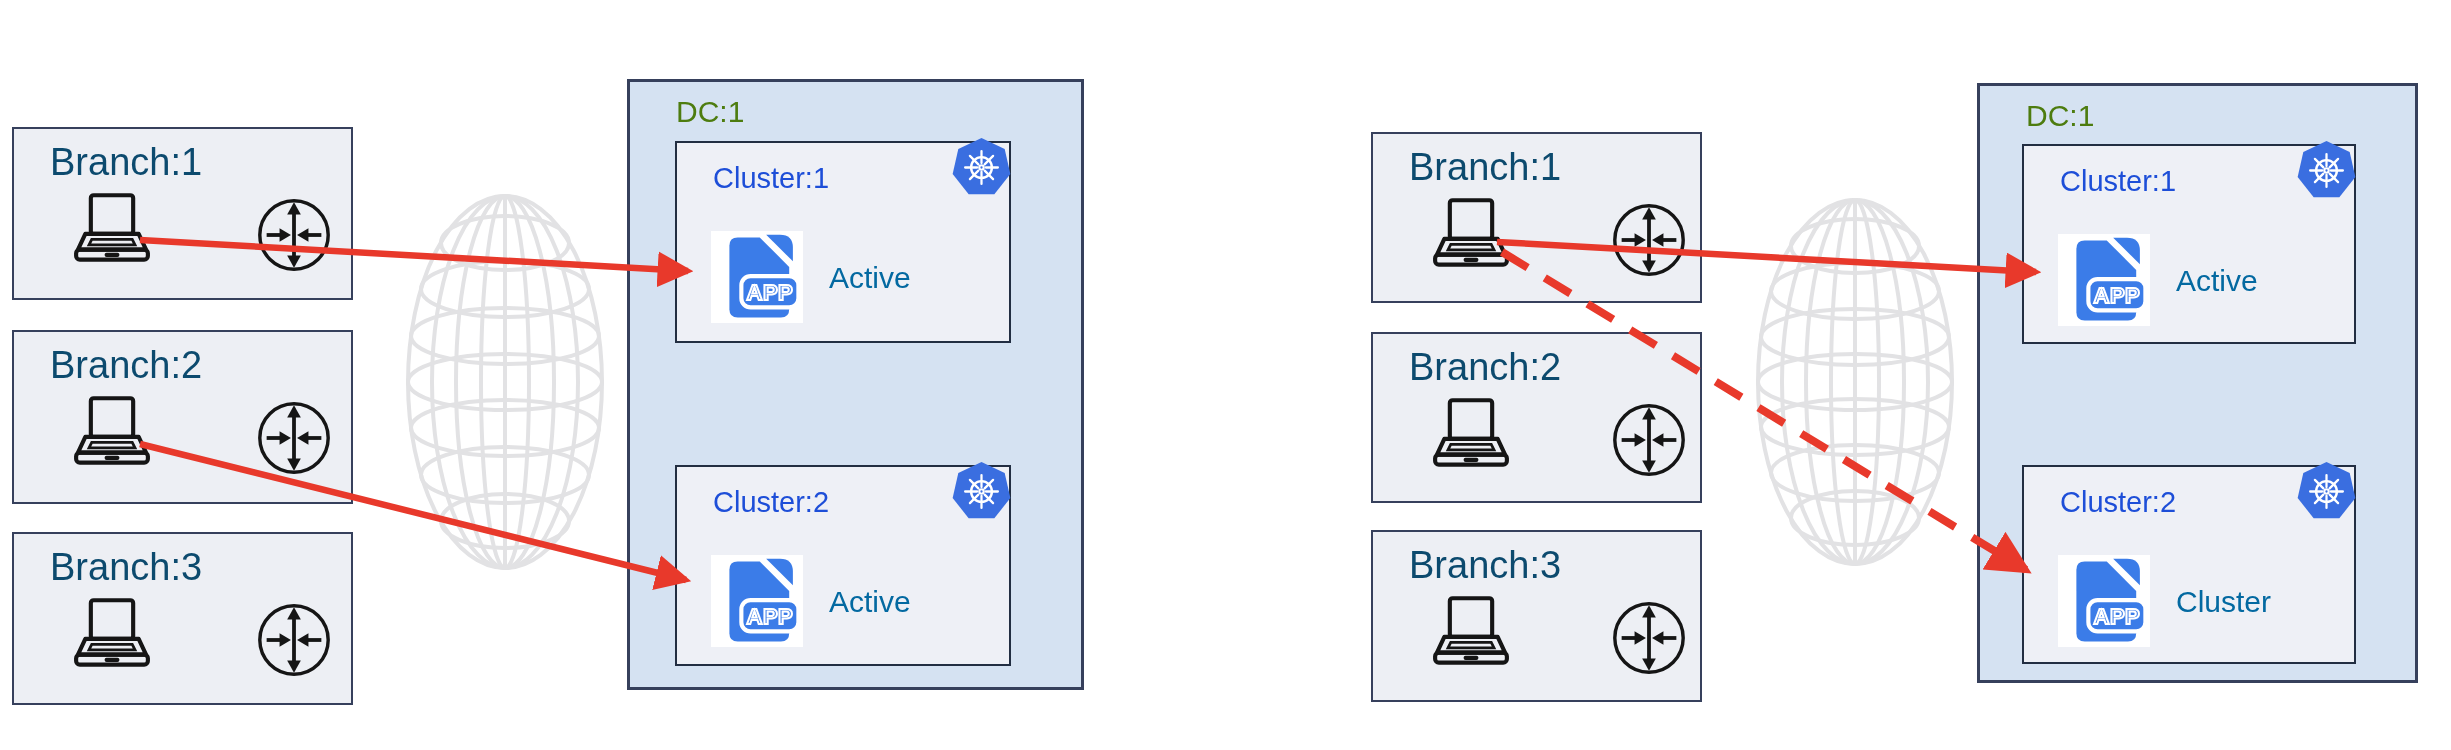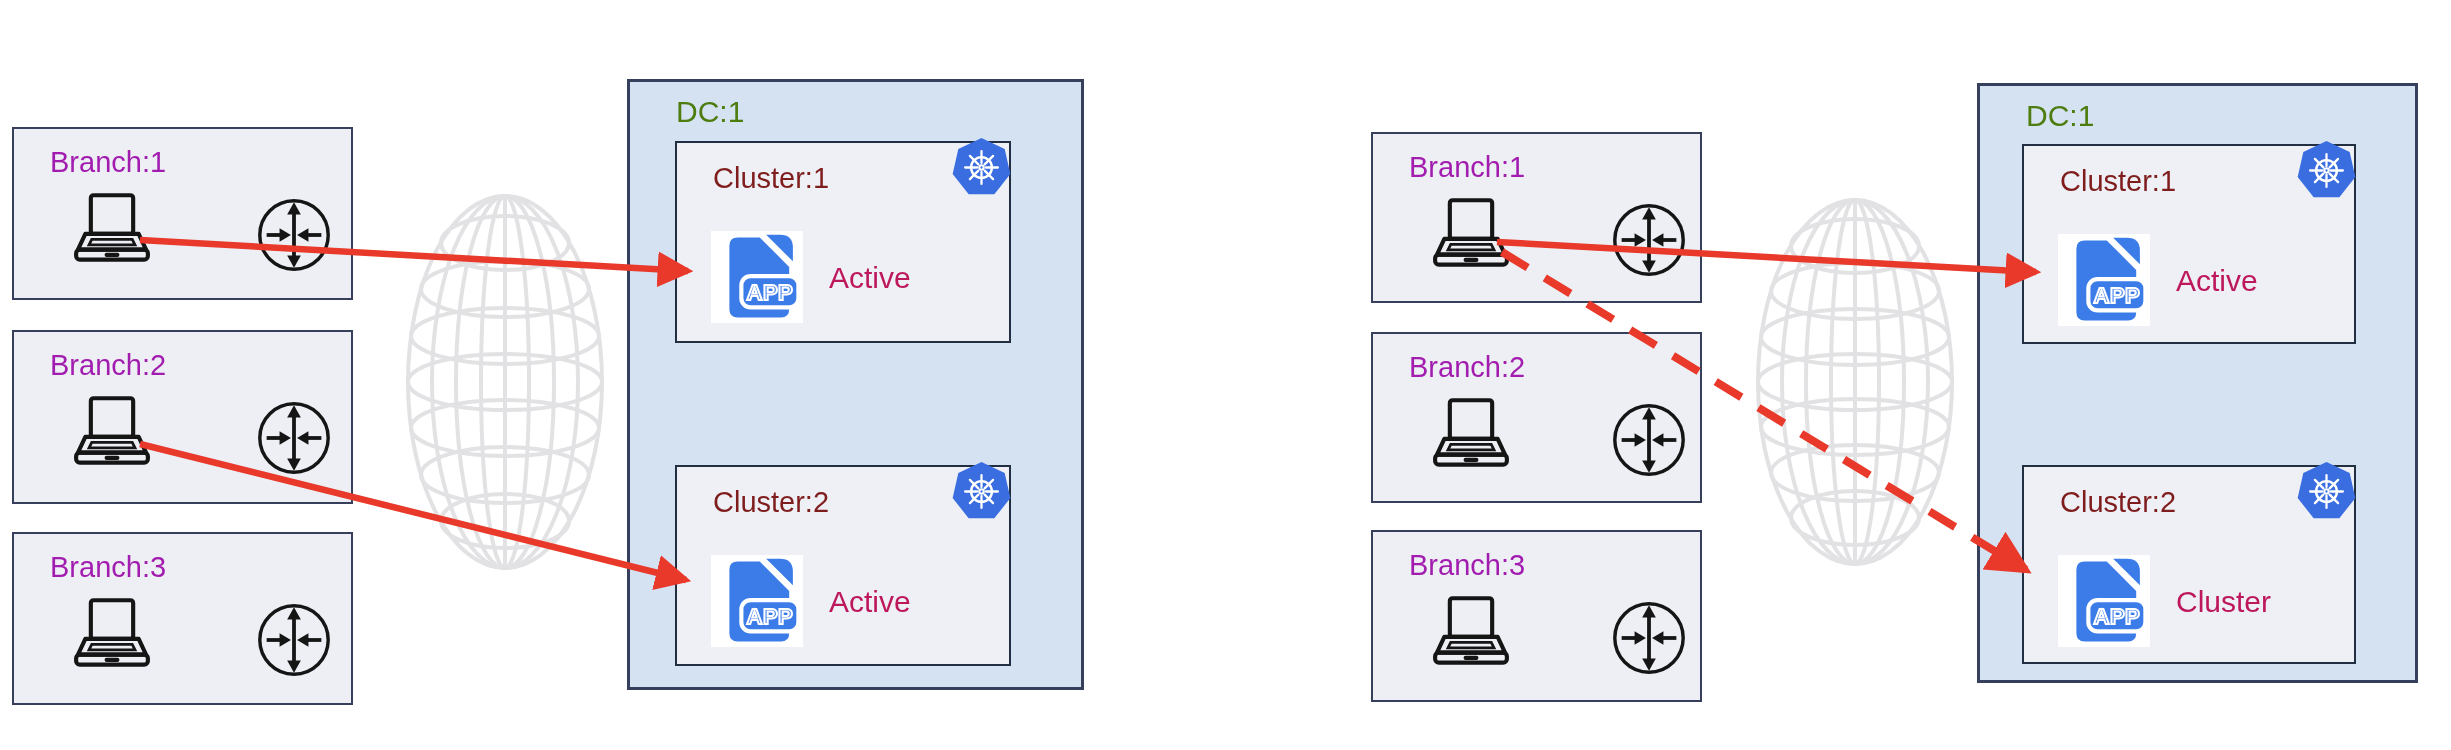--- a/index.html
+++ b/index.html
@@ -4,24 +4,24 @@
 <style>
   html,body{margin:0;padding:0;background:#ffffff;}
   .canvas{
     position:relative;width:2451px;height:750px;background:#ffffff;overflow:hidden;
     font-family:"Liberation Sans", sans-serif;color:#0d0d0d;
   }
   .box{position:absolute;box-sizing:border-box;}
   .branch-box{background:#edeff4;border:2px solid #36405c;}
   .dc-box{background:#d5e2f2;border:3px solid #36405c;}
   .cluster-box{background:#eef0f6;border:2px solid #222e42;}
-  .branch-label{position:absolute;left:36px;top:16px;font-size:29px;line-height:34px;color:#a21caf;}
+  .branch-label{position:absolute;left:36px;top:16px;font-size:38px;line-height:34px;color:#0c4a6e;}
   .dc-label{position:absolute;left:20px;top:12px;font-size:30px;line-height:36px;color:#4d7c0f;margin-left:26px;}
-  .cluster-label{position:absolute;left:36px;top:18px;font-size:29px;line-height:34px;color:#7f1d1d;}
-  .status-label{position:absolute;left:152px;top:116px;height:38px;line-height:38px;font-size:30px;color:#be185d;}
+  .cluster-label{position:absolute;left:36px;top:18px;font-size:29px;line-height:34px;color:#1d4ed8;}
+  .status-label{position:absolute;left:152px;top:116px;height:38px;line-height:38px;font-size:30px;color:#0369a1;}
   .laptop-icon{position:absolute;left:52px;top:62px;width:92px;height:84px;}
   .router-icon{position:absolute;left:242px;top:68px;width:76px;height:76px;}
   .k8s-icon{position:absolute;right:-4px;top:-7px;width:63px;height:63px;}
   .app-icon{position:absolute;left:34px;top:88px;width:92px;height:92px;}
   .overlay{position:absolute;left:0;top:0;width:2451px;height:750px;pointer-events:none;}
   svg{display:block;}
 </style>
 </head>
 <body>
 

